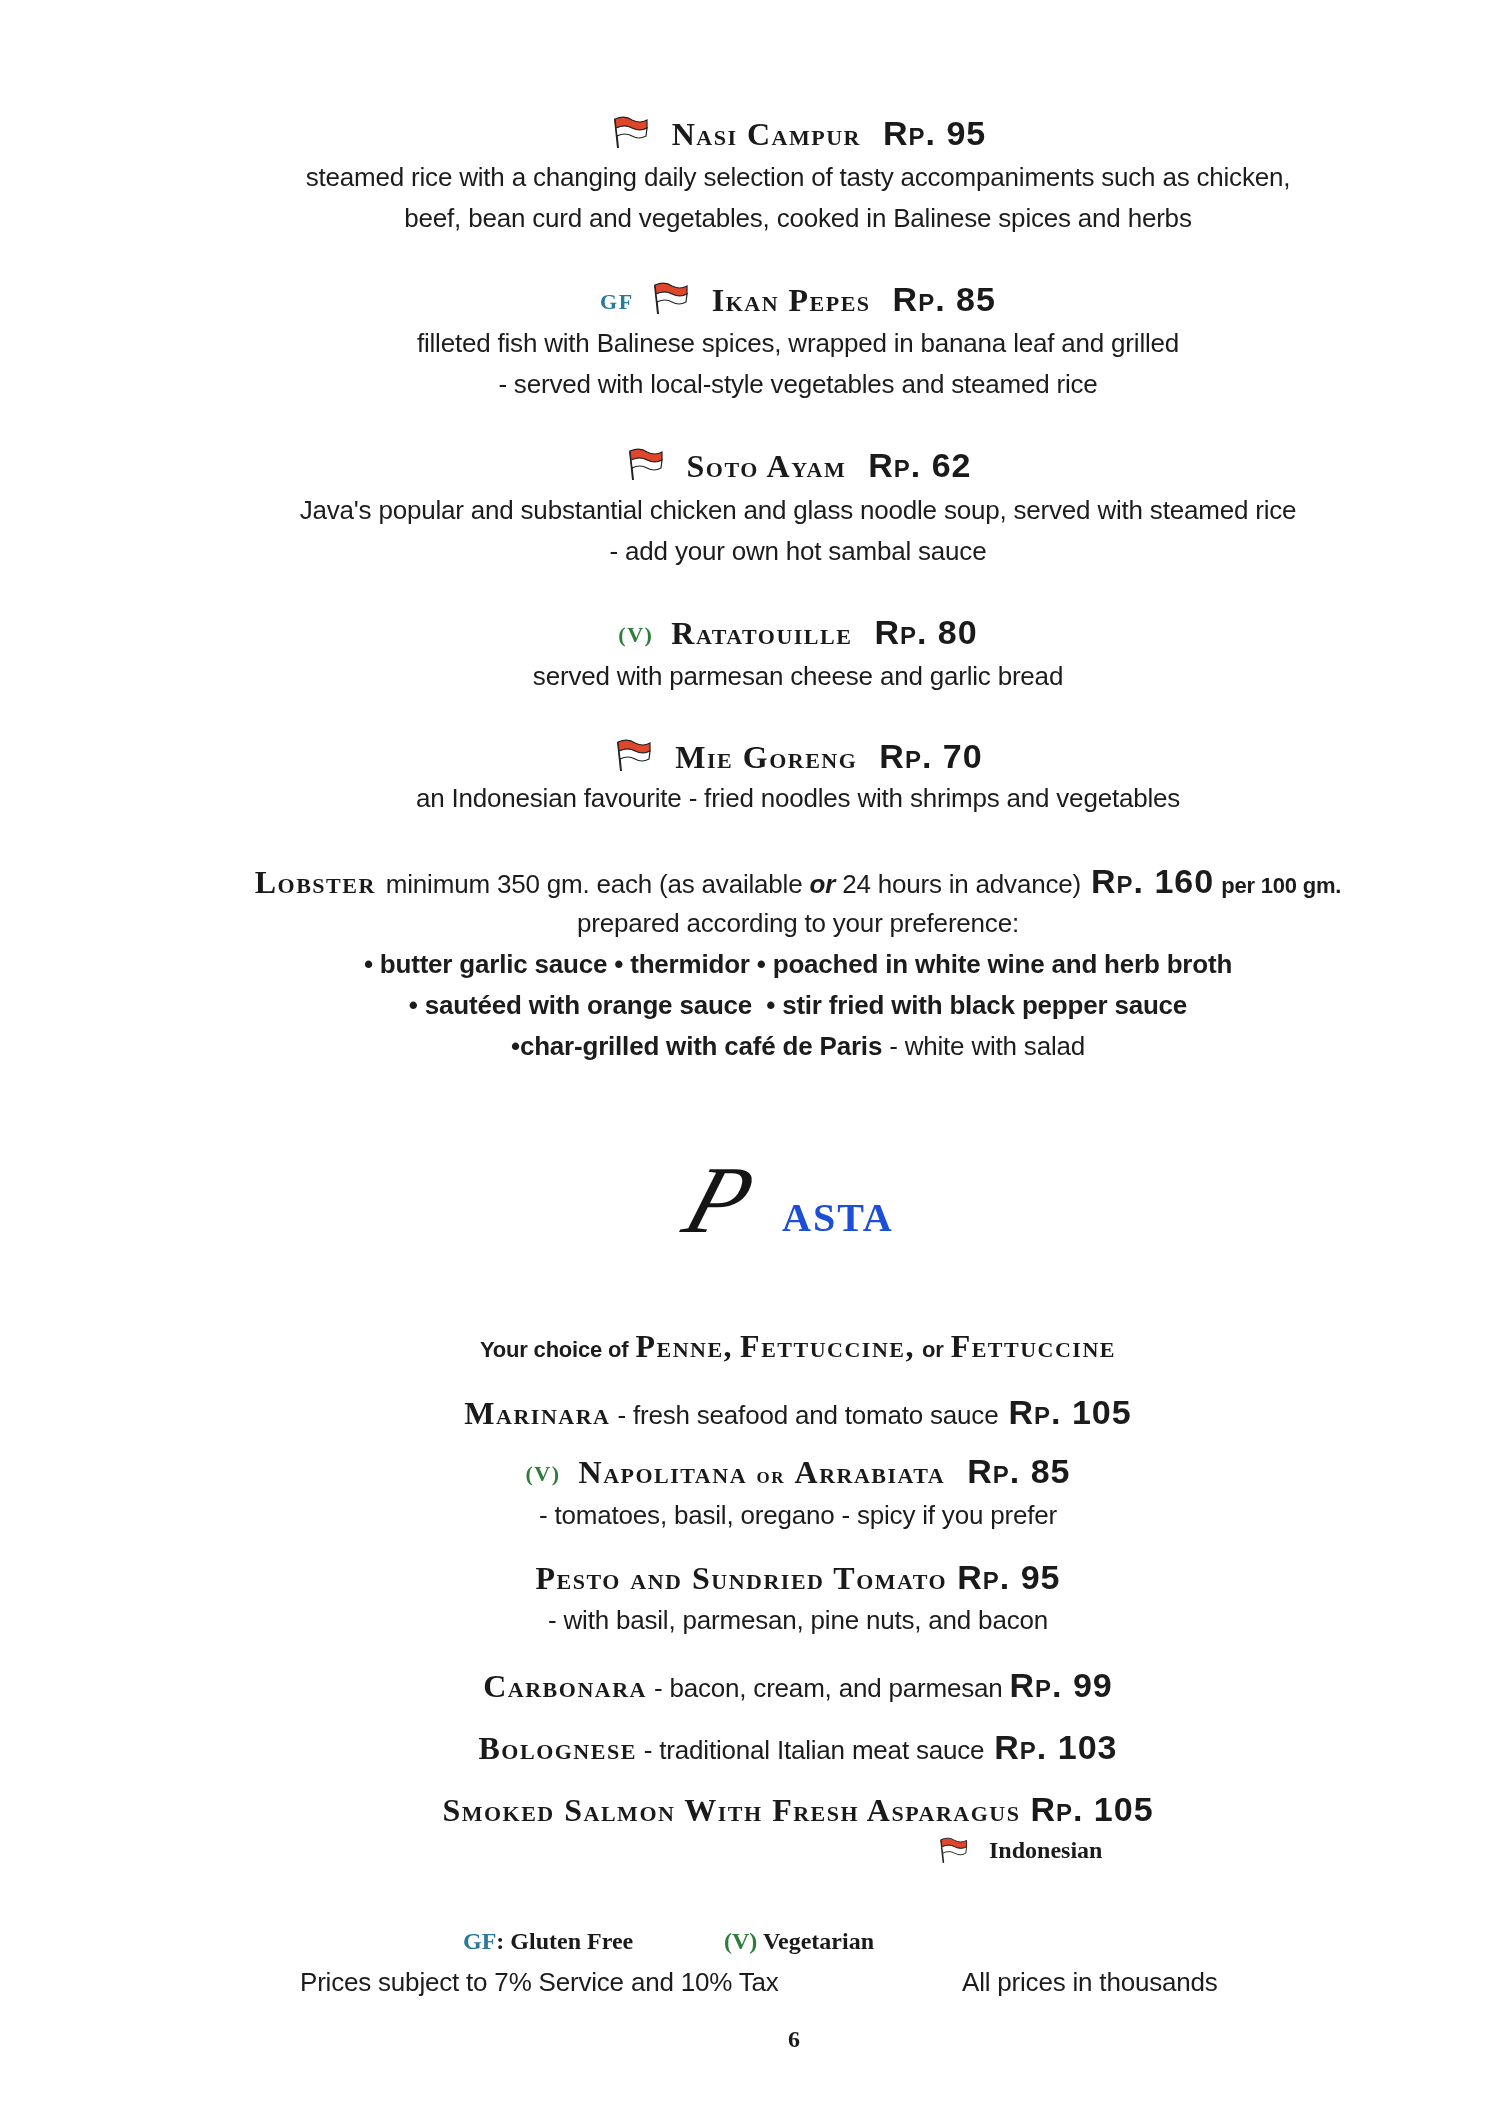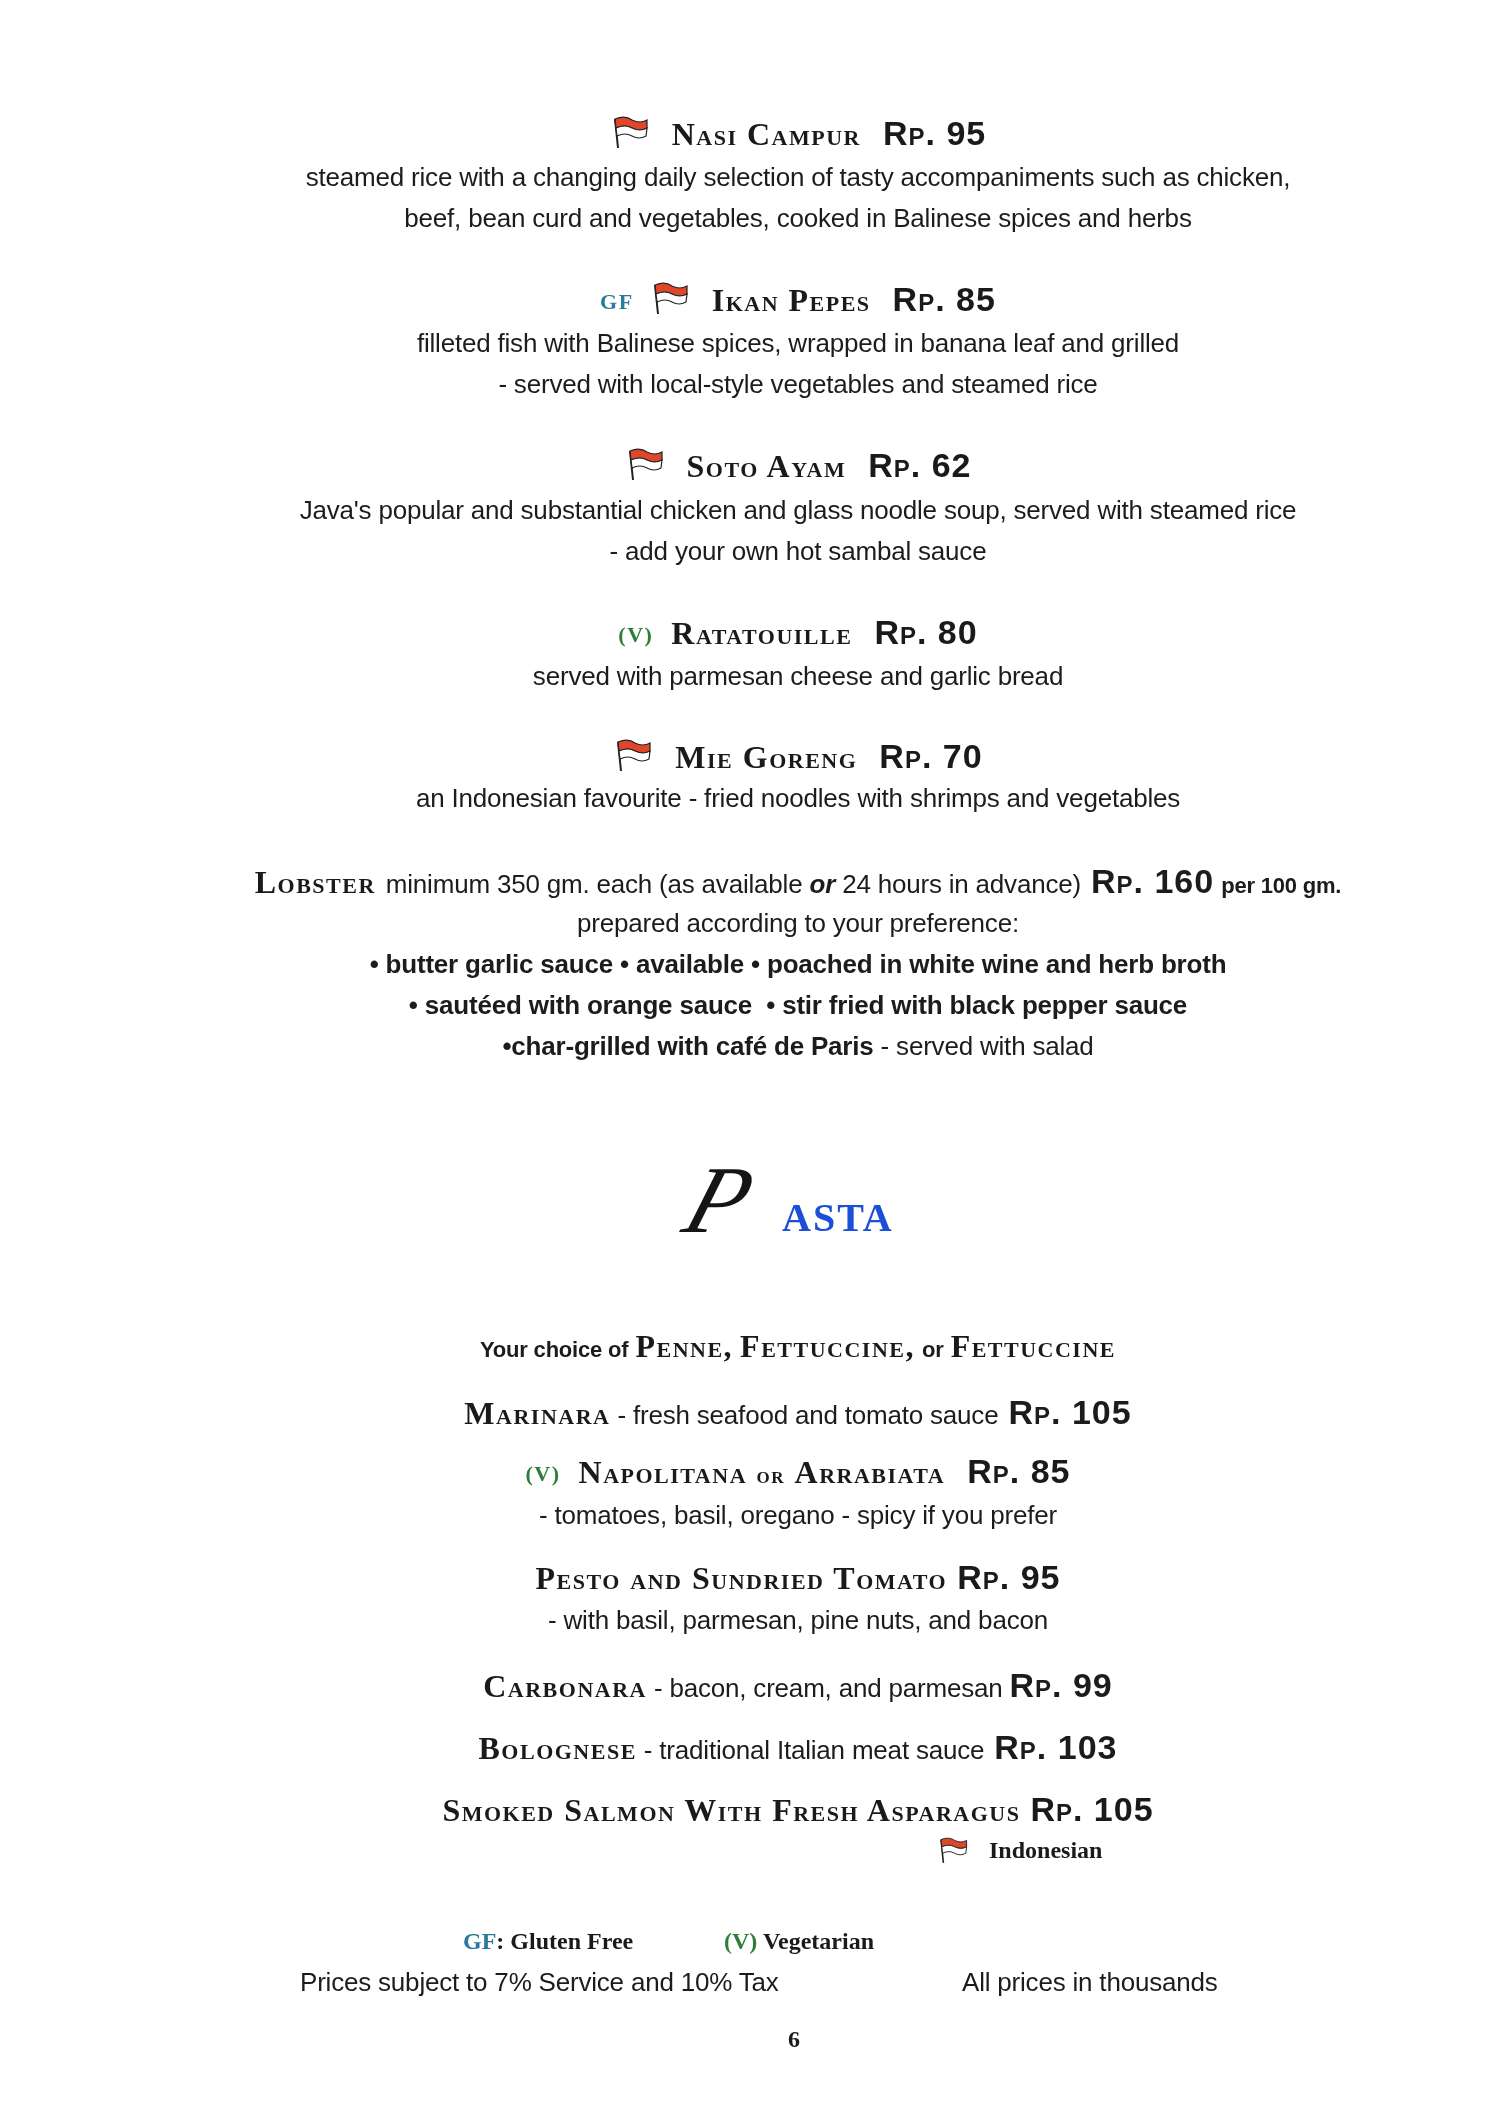--- a/index.html
+++ b/index.html
@@ -70,29 +70,29 @@
       </svg></span><span class="sc">Mie Goreng</span><span class="gap"></span><span class="price">Rp. 70</span>
 </div>
 <div class="line body-text" style="top:783px;">an Indonesian favourite - fried noodles with shrimps and vegetables</div>
 
 <div class="line body-text" style="top:862px;">
   <span class="title sc">Lobster</span><span class="gap-s"></span><span>minimum 350 gm. each (as available</span> <span class="italic-bold">or</span> <span>24 hours in advance)</span><span class="gap-s"></span><span class="price">Rp. 160</span> <span class="small">per 100 gm.</span>
 </div>
 <div class="line body-text" style="top:908px;">prepared according to your preference:</div>
 <div class="line body-text bold-body" style="top:949px;">
   <span>•</span> <span>butter garlic sauce</span>
-  <span>•</span> <span>available</span>
+  <span>•</span> <span>thermidor</span>
   <span>•</span> <span>poached in white wine and herb broth</span>
 </div>
 <div class="line body-text bold-body" style="top:990px;">
   <span>•</span>&nbsp;<span>sautéed with orange sauce</span>&nbsp;
   <span>•</span>&nbsp;<span>stir fried with black pepper sauce</span>
 </div>
 <div class="line body-text" style="top:1031px;">
-  <span class="bold-body">•</span><span class="bold-body">char-grilled with café de Paris</span> <span>- served with salad</span>
+  <span class="bold-body">•</span><span class="bold-body">char-grilled with café de Paris</span> <span>- white with salad</span>
 </div>
 
 <div class="pasta-heading">
   <span class="pasta-P">P</span>
   <span class="pasta-rest">ASTA</span>
 </div>
 
 <div class="line body-text" style="top:1328px;">
   <span class="small">Your choice of</span> <span class="title sc">Penne,</span> <span class="title sc">Fettuccine,</span> <span class="small">or</span> <span class="title sc">Fettuccine</span>
 </div>

